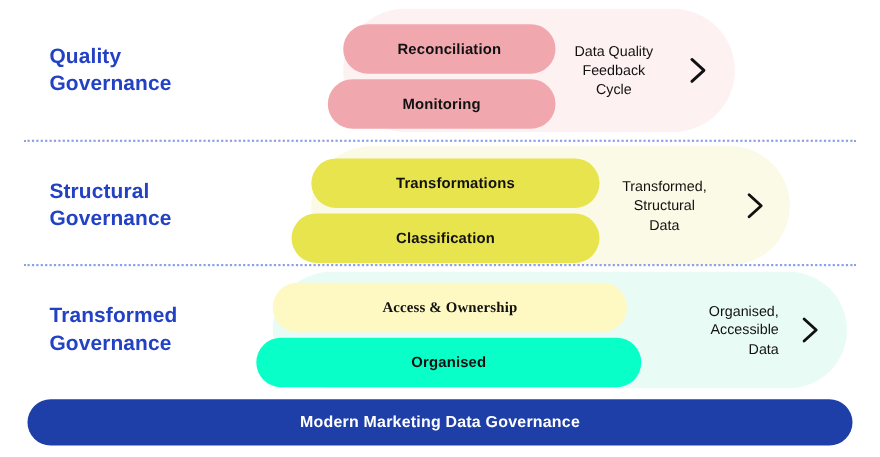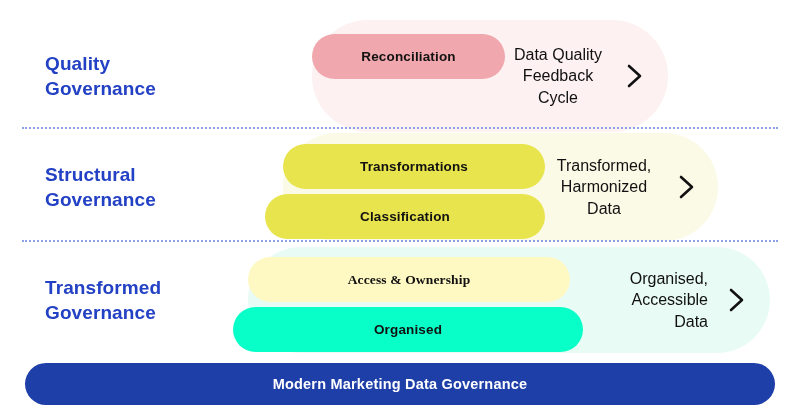--- a/index.html
+++ b/index.html
@@ -7,21 +7,21 @@
     width:800px;height:415px;
     background:#ffffff;
     font-family:"Liberation Sans", sans-serif;
     overflow:hidden;
     position:relative;
   }
   .canvas{position:relative;width:800px;height:415px;}
 
   
   .row{position:absolute;left:0;width:800px;}
-  #row-0{top:20px;height:112px;}
+  #row-0{top:8px;height:112px;}
   #row-1{top:133px;height:108px;padding-left:37px;}
   #row-2{top:247px;height:106px;}
 
   
   .row-label{
     position:absolute;
     left:45px;
     top:50%;
     transform:translateY(-50%);
     color:#2341C4;
@@ -43,21 +43,21 @@
   #panel-0{left:312px;width:356px;background:#FDF1F2;}
   #panel-1{left:283px;width:435px;background:#FBFAE6;}
   #panel-2{left:248px;width:522px;background:#E9FBF5;}
 
   .outcome{
     position:absolute;
     top:50%;
     transform:translateY(-50%);
     text-align:center;
     color:#111111;
-    font-size:16px;
+    font-size:13px;
     font-weight:400;
     line-height:1.34;
     white-space:pre-line;
   }
   #outcome-0{right:60px;width:100px;}
   #outcome-1{right:62px;width:104px;}
   #outcome-2{right:62px;width:104px;text-align:right;}
 
   .chev{
     position:absolute;
@@ -136,31 +136,32 @@
 Feedback
 Cycle</div>
       <div class="chev" id="chev-0">
         <svg viewBox="0 0 24 32" xmlns="http://www.w3.org/2000/svg">
           <polyline points="7,6 18,16 7,26" fill="none" stroke="#111111" stroke-width="2.6" stroke-linecap="round" stroke-linejoin="round"></polyline>
         </svg>
       </div>
     </div>
 
     <div class="pill" id="pill-0-0">Reconciliation</div>
+    <div class="pill" id="pill-0-1">Monitoring</div>
   </div>
 
   <div class="divider" id="divider-0"></div>
 
   <div class="row" id="row-1">
     <div class="row-label">Structural
 Governance</div>
 
     <div class="panel" id="panel-1">
       <div class="outcome" id="outcome-1">Transformed,
-Harmonized
+Structural
 Data</div>
       <div class="chev" id="chev-1">
         <svg viewBox="0 0 24 32" xmlns="http://www.w3.org/2000/svg">
           <polyline points="7,6 18,16 7,26" fill="none" stroke="#111111" stroke-width="2.6" stroke-linecap="round" stroke-linejoin="round"></polyline>
         </svg>
       </div>
     </div>
 
     <div class="pill" id="pill-1-0">Transformations</div>
     <div class="pill" id="pill-1-1">Classification</div>

